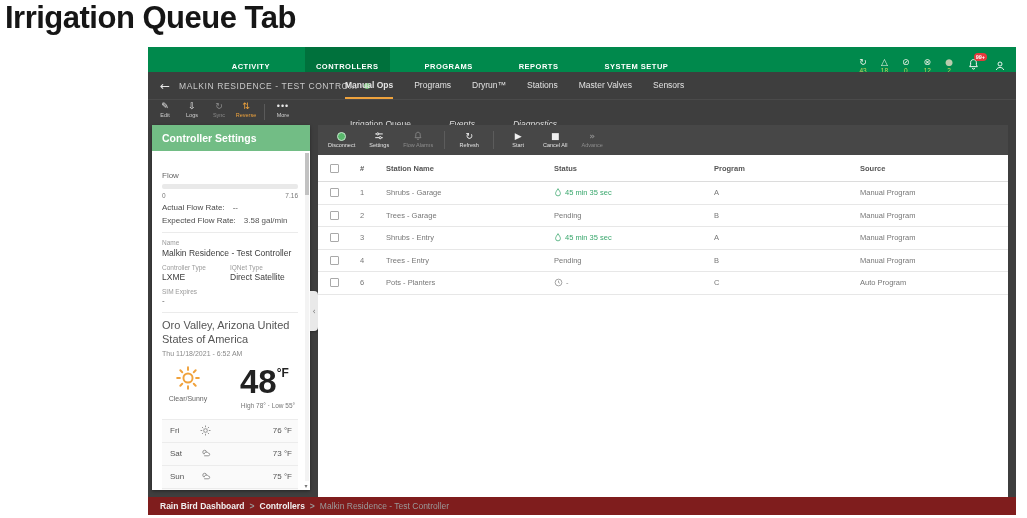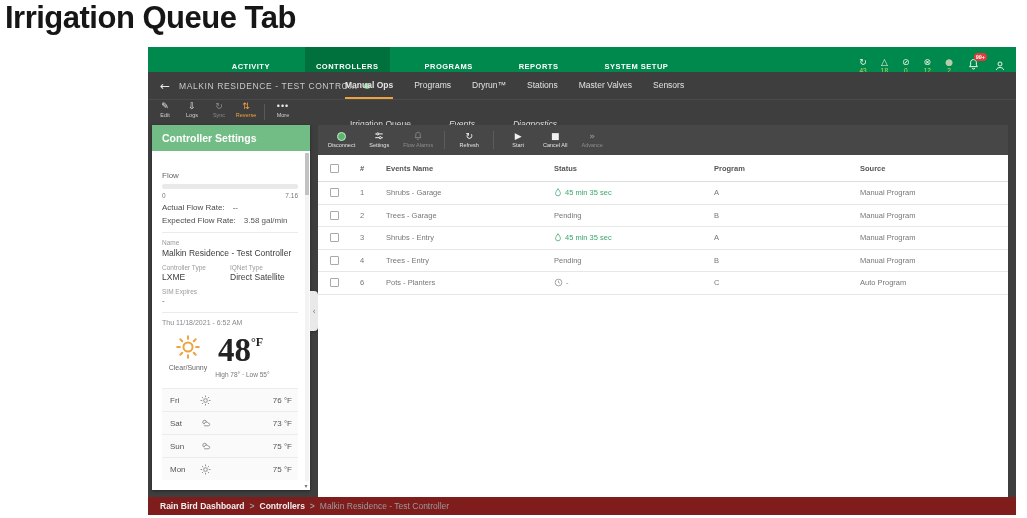--- a/index.html
+++ b/index.html
@@ -75,21 +75,21 @@
   .name-value { font-size:8.5px; color:#3c3c3c; margin-top:2px; }
   .two-col { display:flex; margin-top:6px; }
   .two-col > div { width:50%; }
   .col-value { font-size:8.5px; color:#3c3c3c; margin-top:1px; }
   .sim-value { font-size:8px; color:#555; margin-top:1px; }
   .location { font-size:11px; color:#555; line-height:1.25; margin-top:4px; }
   .datetime { font-size:7px; color:#8a8a8a; margin-top:3px; }
   .weather-row { display:flex; align-items:flex-start; margin-top:8px; }
   .sun-col { display:flex; flex-direction:column; align-items:center; width:52px; }
   .condition { font-size:7px; color:#666; margin-top:4px; }
-  .temp-wrap { display:flex; margin-left:4px;font-family:Liberation Serif, serif; }
+  .temp-wrap { display:flex; margin-left:26px; }
   .temp-big { font-size:33px; font-weight:700; color:#222; line-height:1; }
   .temp-unit { font-size:12px; font-weight:700; color:#222; margin-top:1px; }
   .hilo { font-size:6.5px; color:#777; margin-left:-48px; margin-top:37px; white-space:nowrap; }
   .forecast { margin-top:10px; }
   .f-row { display:flex; align-items:center; height:23px; border-top:1px solid #ececec;
            background:#fafafa; padding:0 6px 0 8px; }
   .f-day { font-size:8px; color:#555; width:30px; }
   .f-icon { width:24px; display:flex; }
   .f-temp { margin-left:auto; font-size:8px; color:#555; }
   .scroll-track { position:absolute; right:1px; top:2px; width:4px; height:330px; background:#f3f3f3; }
@@ -253,20 +253,21 @@
         <div>
           <div class="micro-label">IQNet Type</div>
           <div class="col-value">Direct Satellite</div>
         </div>
       </div>
       <div style="margin-top:6px;">
         <div class="micro-label">SIM Expires</div>
         <div class="sim-value">-</div>
       </div>
       <hr class="panel-hr">
+      <div class="location">Oro Valley, Arizona United States of America</div>
       <div class="datetime">Thu 11/18/2021 - 6:52 AM</div>
       <div class="weather-row">
         <div class="sun-col">
           <svg width="26" height="26" viewBox="0 0 24 24">
             <circle cx="12" cy="12" r="4.2" fill="none" stroke="#f0a23c" stroke-width="1.8"></circle>
             <g stroke="#f0a23c" stroke-width="1.8" stroke-linecap="round">
               <line x1="12" y1="2" x2="12" y2="4.5"></line>
                 <line x1="12" y1="19.5" x2="12" y2="22"></line>
               <line x1="2" y1="12" x2="4.5" y2="12"></line>
                 <line x1="19.5" y1="12" x2="22" y2="12"></line>
@@ -398,21 +399,21 @@
       </div>
       <div class="qbtn disabled">
         <span class="qicon glyph" style="font-weight:700;">»</span>
         <span class="qlabel">Advance</span>
       </div>
     </div>
 
     <div class="grid-row thead">
       <span class="cbx"></span>
       <span>#</span>
-      <span>Events Name</span>
+      <span>Station Name</span>
       <span>Status</span>
       <span>Program</span>
       <span>Source</span>
     </div>
 
     <div class="grid-row trow">
       <span class="cbx"></span>
       <span>1</span>
       <span>Shrubs - Garage</span>
       <span class="status-running">

